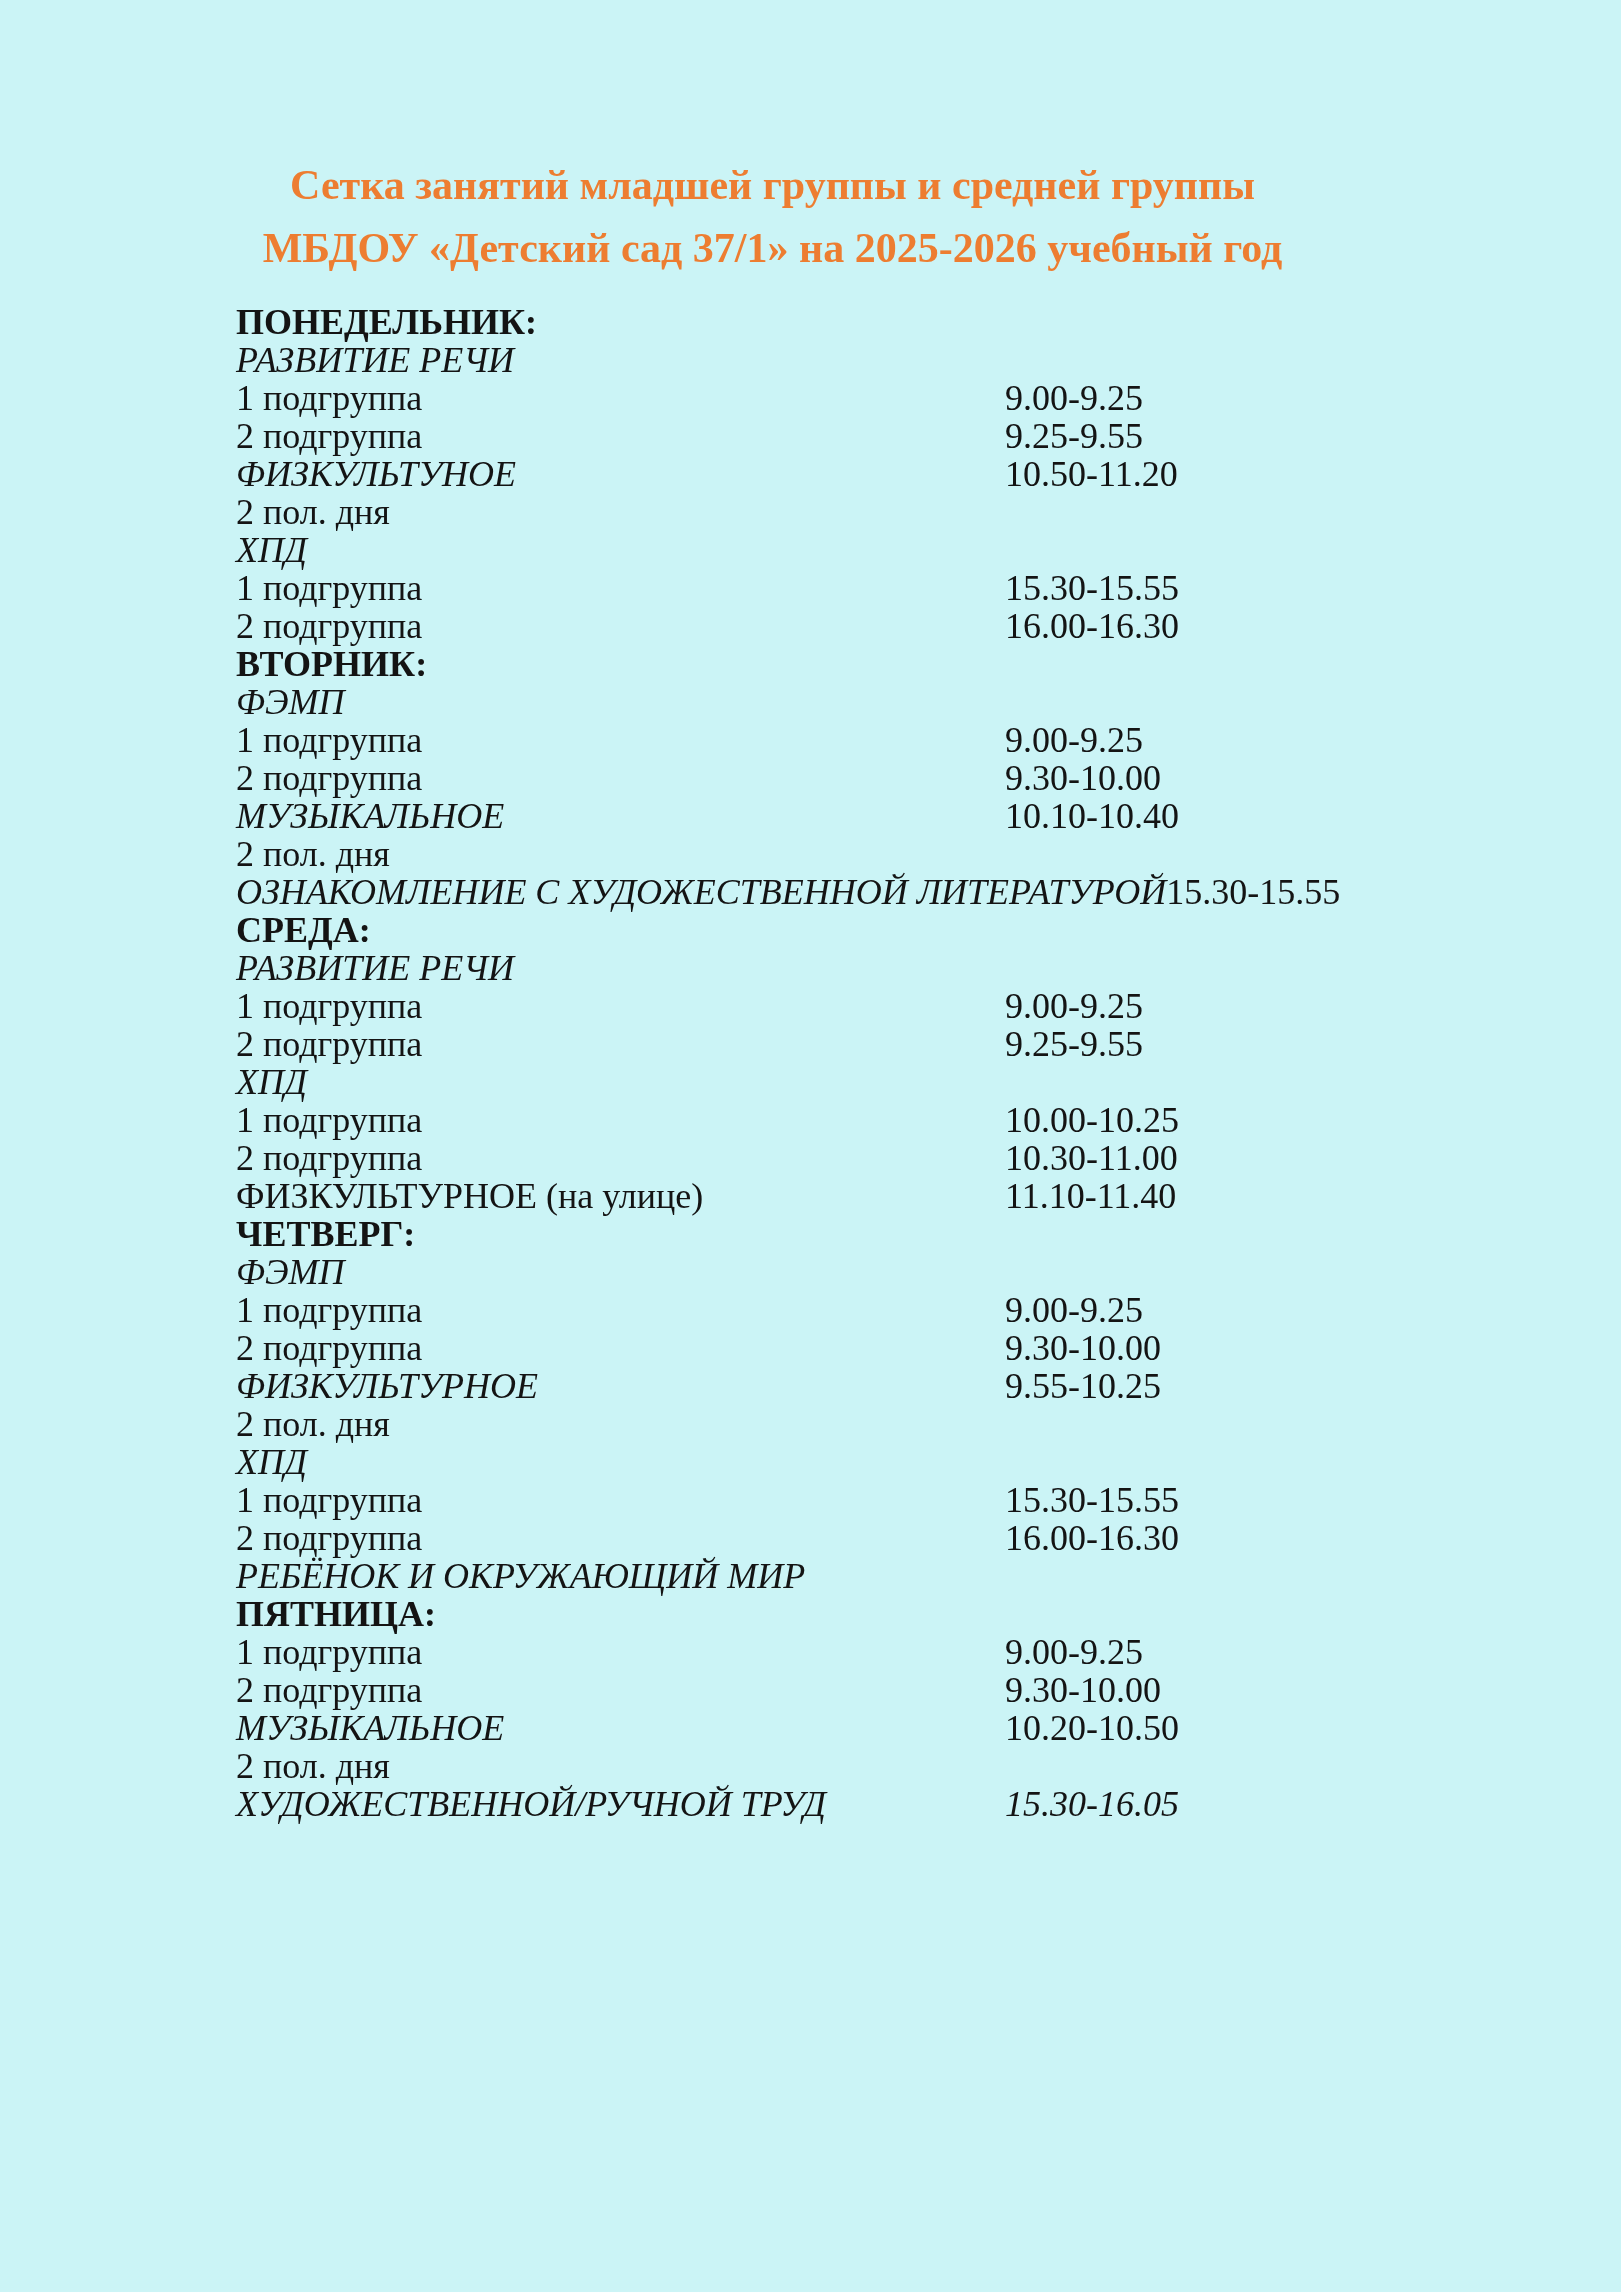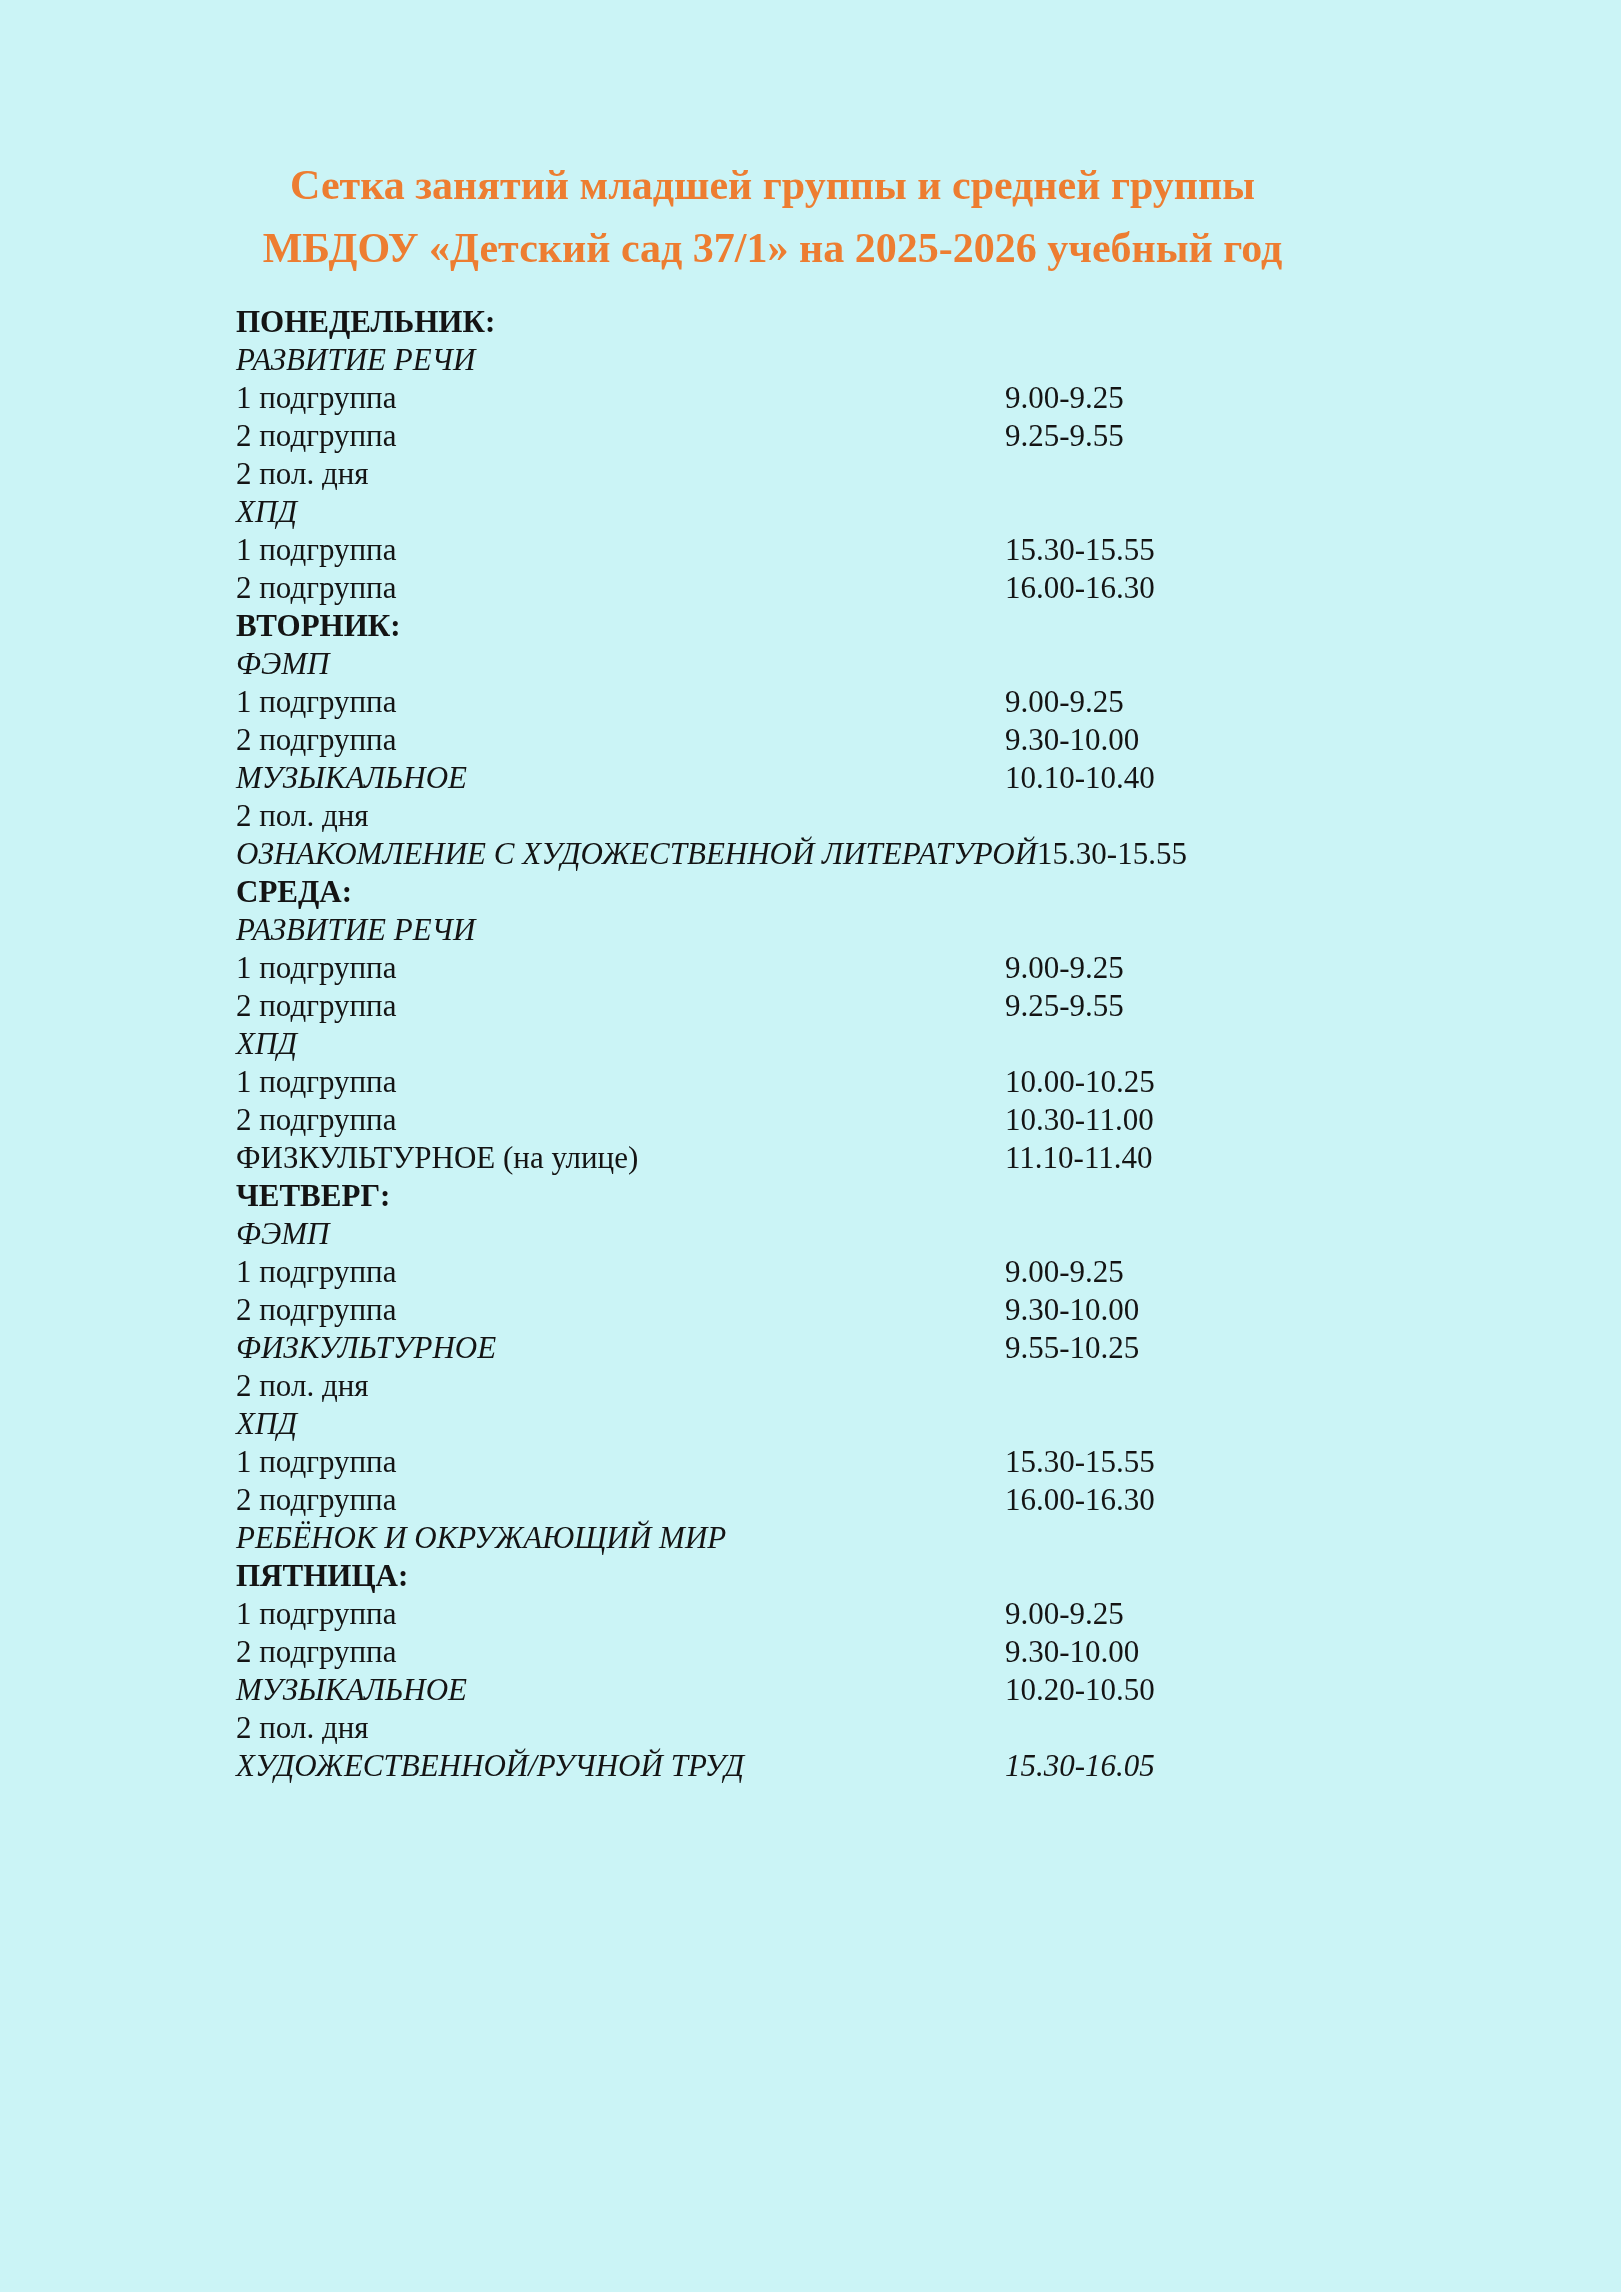--- a/index.html
+++ b/index.html
@@ -26,21 +26,21 @@
     font-size: 42px;
     line-height: 63px;
     color: #ed7d31;
     margin-bottom: 23px;
   }
   .title .t-line {
     display: block;
     white-space: nowrap;
   }
   .schedule {
-    font-size: 31px;
+    font-size: 36px;
     line-height: 38px;
   }
   .row {
     display: flex;
     align-items: baseline;
   }
   .row .label {
     flex: 1 1 auto;
     white-space: nowrap;
   }
@@ -77,20 +77,24 @@
         </div>
         <div class="row">
           <span class="label">1 подгруппа</span>
           <span class="time">9.00-9.25</span>
         </div>
         <div class="row">
           <span class="label">2 подгруппа</span>
           <span class="time">9.25-9.55</span>
         </div>
         <div class="row">
+          <span class="label italic">ФИЗКУЛЬТУНОЕ</span>
+          <span class="time">10.50-11.20</span>
+        </div>
+        <div class="row">
           <span class="label">2 пол. дня</span>
           <span class="time"></span>
         </div>
         <div class="row">
           <span class="label italic">ХПД</span>
           <span class="time"></span>
         </div>
         <div class="row">
           <span class="label">1 подгруппа</span>
           <span class="time">15.30-15.55</span>

